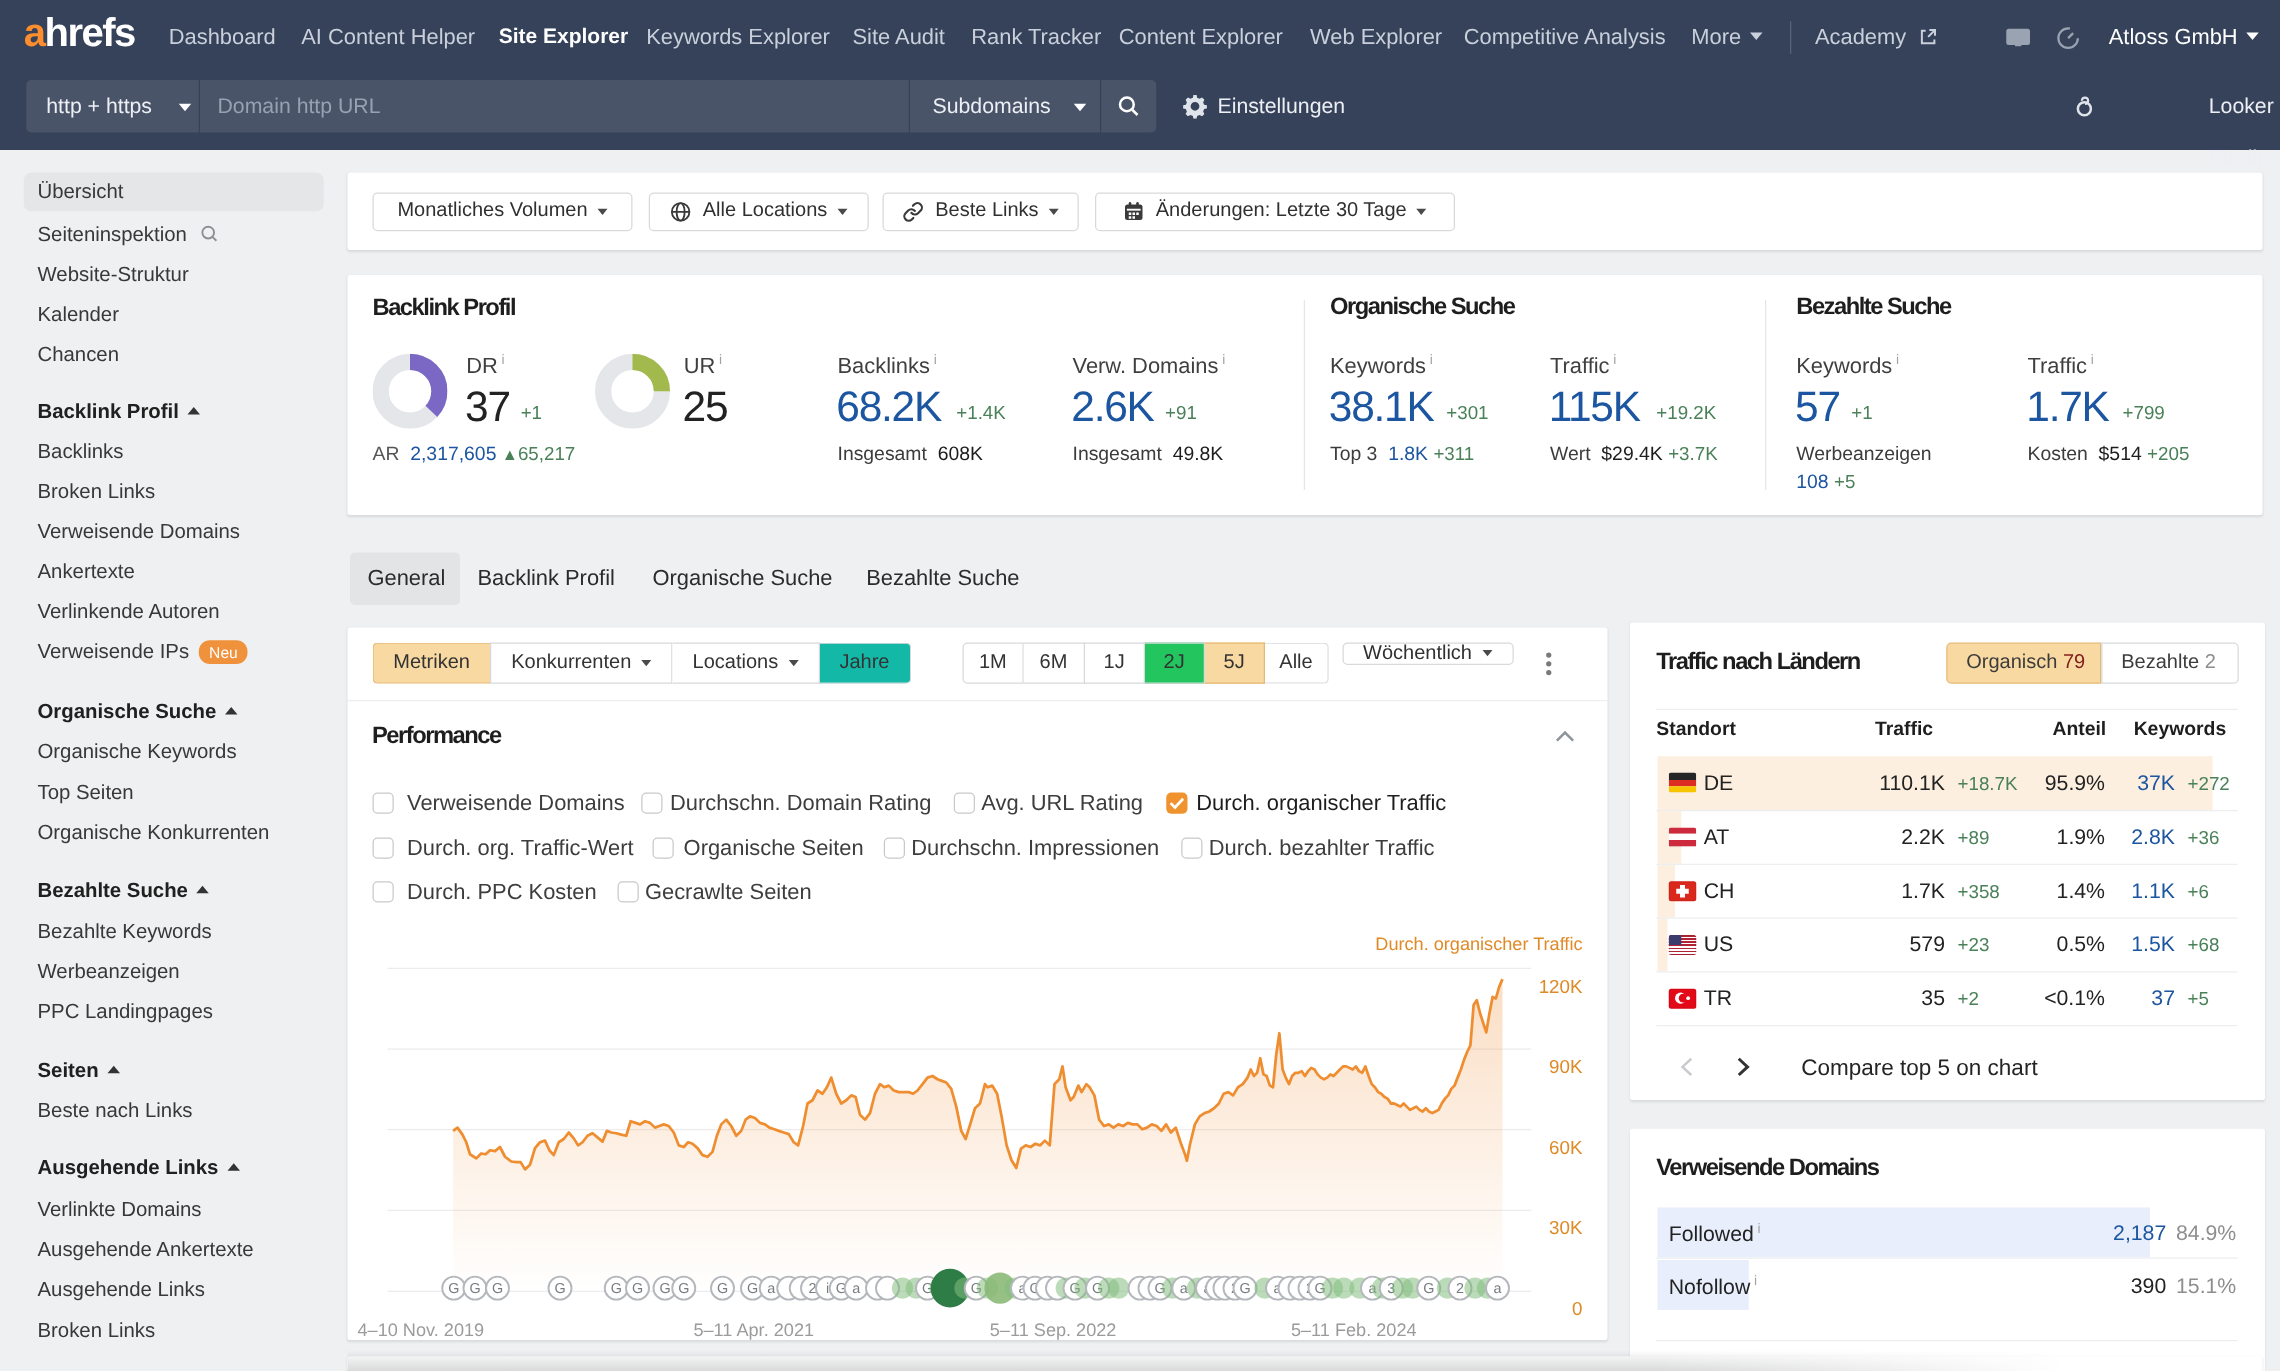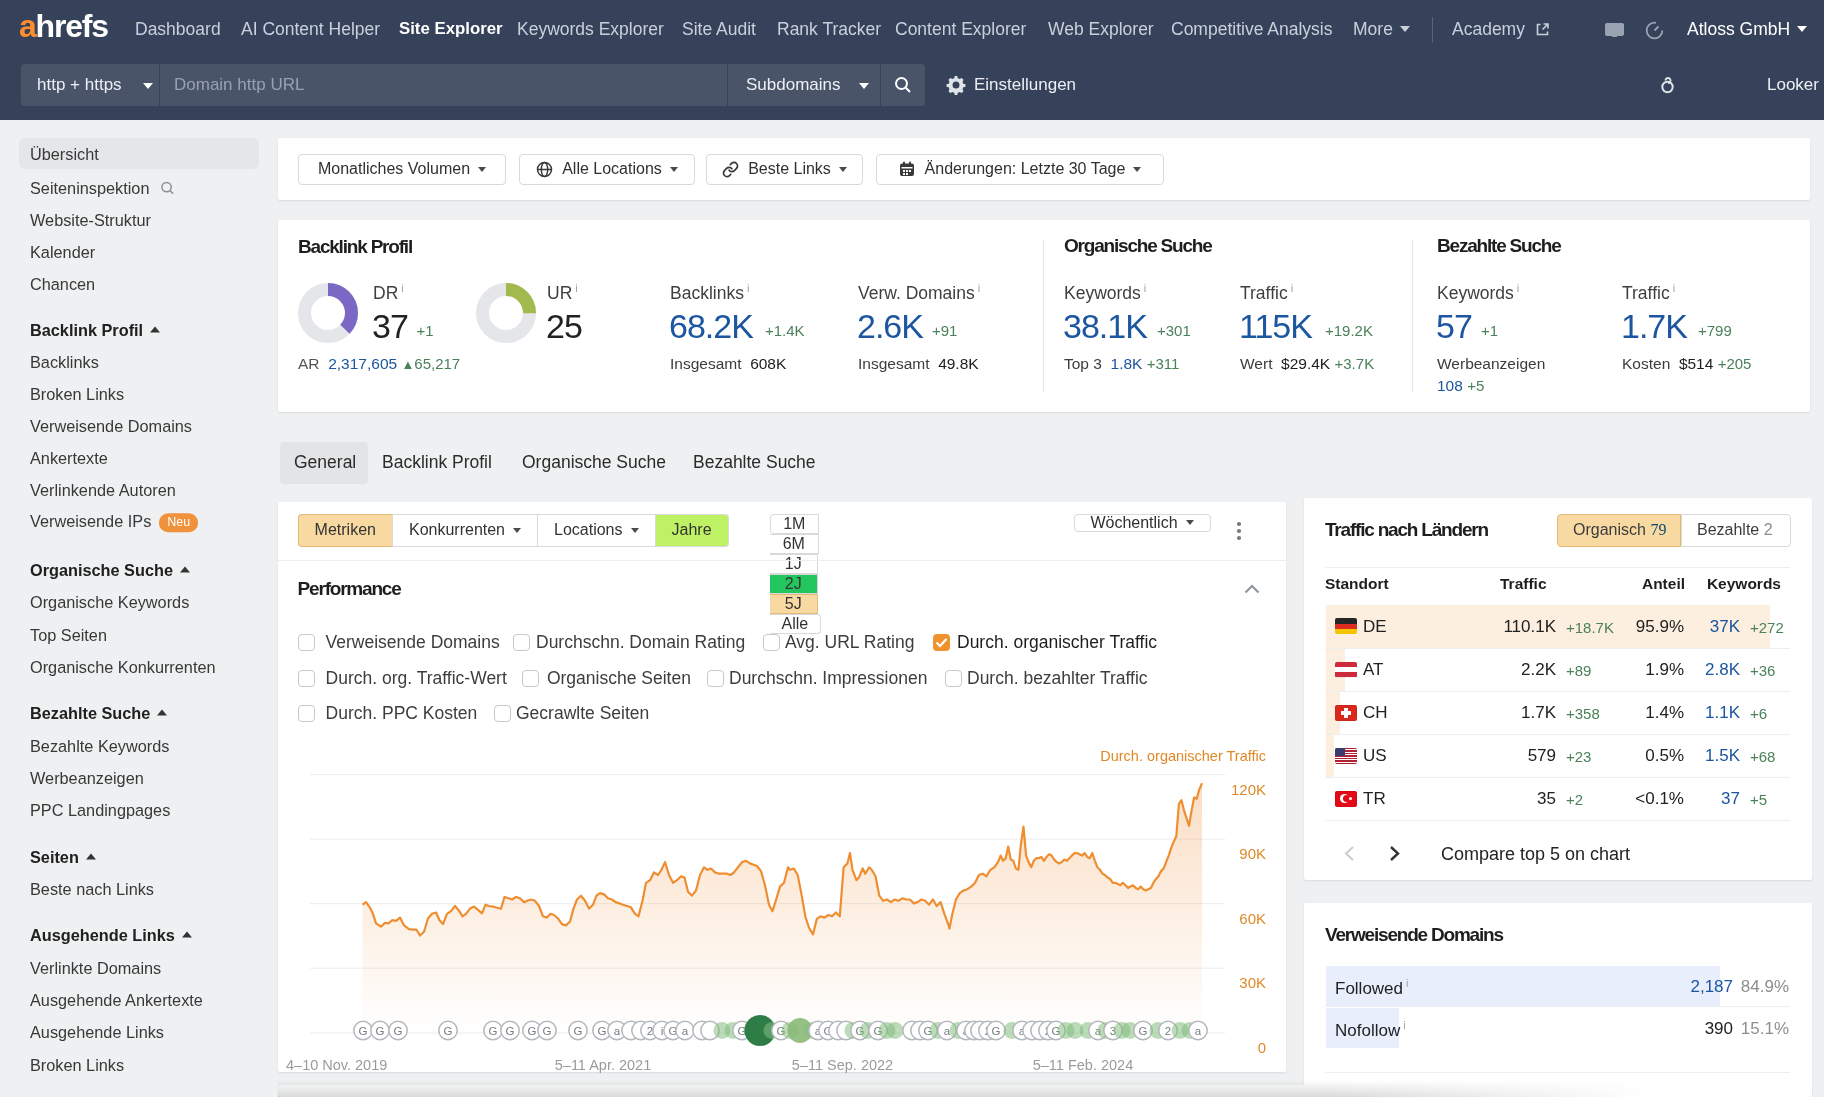--- a/index.html
+++ b/index.html
@@ -237,24 +237,24 @@
   <span class="abs" style="left:522px;top:452px;font-size:17.5px;color:#2b2b2b;">Organische Suche</span>
   <span class="abs" style="left:693px;top:452px;font-size:17.5px;color:#2b2b2b;">Bezahlte Suche</span>
 </div>
 
 <div class="card" id="perf" style="left:278px;top:501.5px;width:1008px;height:570px;">
 
   <div class="abs" style="left:19.6px;top:12px;height:33.5px;display:flex;">
     <div style="background:#f8d9a2;border:1px solid #e5ba76;border-right:none;border-radius:4px 0 0 4px;padding:0 16px;display:flex;align-items:center;font-size:16px;color:#333;">Metriken</div>
     <div style="background:#fff;border:1px solid #d7d9db;padding:0 16px;display:flex;align-items:center;font-size:16px;color:#333;">Konkurrenten<span class="dcaret"></span></div>
     <div style="background:#fff;border:1px solid #d7d9db;border-left:none;padding:0 16px;display:flex;align-items:center;font-size:16px;color:#333;">Locations<span class="dcaret"></span></div>
-    <div style="background:#bef264;border:1px solid #d7d9db;border-left:none;border-radius:0 4px 4px 0;padding:0 16px;display:flex;align-items:center;font-size:16px;color:#333;">Jahre</div>
+    <div style="background:#14b8a6;border:1px solid #d7d9db;border-left:none;border-radius:0 4px 4px 0;padding:0 16px;display:flex;align-items:center;font-size:16px;color:#333;">Jahre</div>
   </div>
 
-  <div class="abs" style="left:491.8px;top:12px;height:33.5px;display:flex;flex-direction:column;">
+  <div class="abs" style="left:491.8px;top:12px;height:33.5px;display:flex;">
     <div style="background:#fff;border:1px solid #d7d9db;border-radius:4px 0 0 4px;width:49px;display:flex;align-items:center;justify-content:center;font-size:16px;color:#333;">1M</div>
     <div style="background:#fff;border:1px solid #d7d9db;border-left:none;width:49px;display:flex;align-items:center;justify-content:center;font-size:16px;color:#333;">6M</div>
     <div style="background:#fff;border:1px solid #d7d9db;border-left:none;width:48px;display:flex;align-items:center;justify-content:center;font-size:16px;color:#333;">1J</div>
     <div style="background:#22c55e;border:1px solid #d7d9db;border-left:none;width:48px;display:flex;align-items:center;justify-content:center;font-size:16px;color:#333;">2J</div>
     <div style="background:#f8d9a2;border:1px solid #e5ba76;border-left:none;width:48px;display:flex;align-items:center;justify-content:center;font-size:16px;color:#333;">5J</div>
     <div style="background:#fff;border:1px solid #d7d9db;border-left:none;border-radius:0 4px 4px 0;width:51px;display:flex;align-items:center;justify-content:center;font-size:16px;color:#333;">Alle</div>
   </div>
   <div class="btn" style="left:795.5px;top:12px;width:137px;height:18px;">Wöchentlich<span class="dcaret"></span></div>
   <svg class="abs" style="left:958px;top:19px;" width="6" height="20" viewBox="0 0 6 20">
       <circle cx="3" cy="3" r="2.1" fill="#77797c"></circle>
@@ -423,21 +423,21 @@
 
   <span class="abs" style="left:8px;top:555px;width:160px;text-align:left;font-size:14.5px;color:#9b9b9b;">4–10 Nov. 2019</span>
   <span class="abs" style="left:245px;top:555px;width:160px;text-align:center;font-size:14.5px;color:#9b9b9b;">5–11 Apr. 2021</span>
   <span class="abs" style="left:484.5px;top:555px;width:160px;text-align:center;font-size:14.5px;color:#9b9b9b;">5–11 Sep. 2022</span>
   <span class="abs" style="left:725px;top:555px;width:160px;text-align:center;font-size:14.5px;color:#9b9b9b;">5–11 Feb. 2024</span>
 </div>
 
 <div class="card" id="geo" style="left:1304px;top:498px;width:508px;height:382px;">
   <h3 class="cardh" style="position:absolute;left:21px;top:21px;">Traffic nach Ländern</h3>
   <div class="abs" style="left:253px;top:15.5px;width:124px;height:33px;background:#f8d9a2;border:1px solid #e5ba76;border-radius:4px 0 0 4px;"></div>
-  <span class="abs" style="left:269px;top:23px;font-size:16px;color:#3c3c3c;">Organisch <span style="color:#0c4a6e;font-family:Liberation Serif, serif;">79</span></span>
+  <span class="abs" style="left:269px;top:23px;font-size:16px;color:#3c3c3c;">Organisch <span style="color:#7f1d1d;">79</span></span>
   <div class="abs" style="left:377px;top:15.5px;width:110px;height:33px;background:#fff;border:1px solid #d7d9db;border-radius:0 4px 4px 0;"></div>
   <span class="abs" style="left:393px;top:23px;font-size:16px;color:#3c3c3c;">Bezahlte <span style="color:#8d8d8d;">2</span></span>
   <div class="rowline" style="left:21px;top:68.5px;width:465px;"></div>
 
   <span class="abs" style="left:21px;top:77px;font-size:15.5px;font-weight:bold;color:#1e1e1e;">Standort</span>
   <span class="abs" style="left:196px;top:77px;width:48px;font-size:15.5px;font-weight:bold;color:#1e1e1e;">Traffic</span>
   <span class="abs" style="right:127px;top:77px;font-size:15.5px;font-weight:bold;color:#1e1e1e;">Anteil</span>
   <span class="abs" style="right:31px;top:77px;font-size:15.5px;font-weight:bold;color:#1e1e1e;">Keywords</span>
 
   <div class="abs" style="left:22px;top:106.8px;width:444px;height:43px;background:#fcefdf;"></div>

